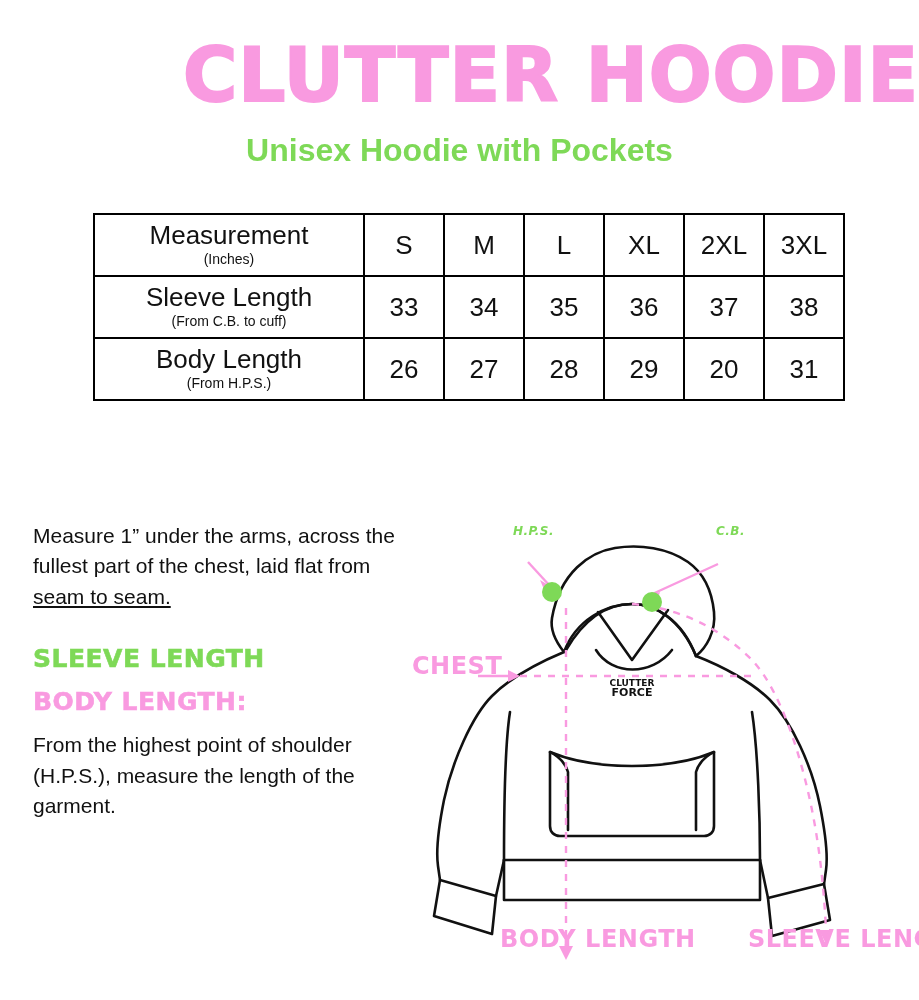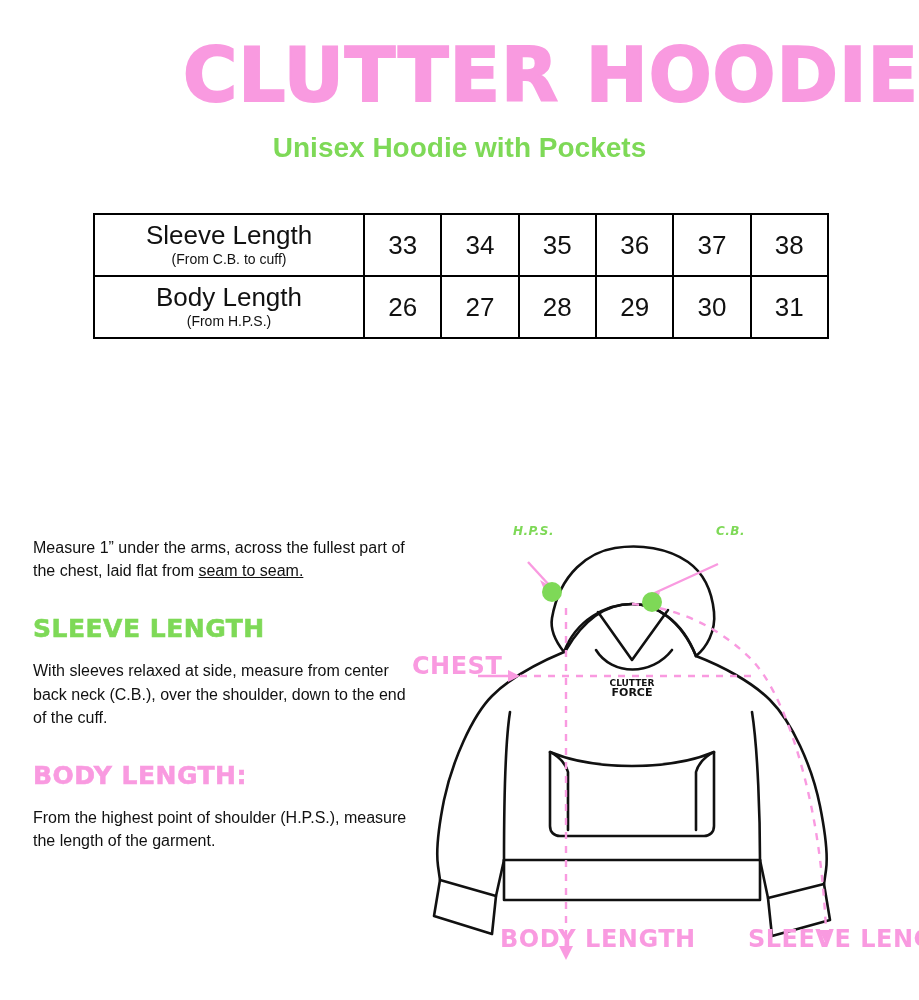--- a/index.html
+++ b/index.html
@@ -24,21 +24,21 @@
     font-size: 74px;
     letter-spacing: 1px;
     color: #f99ae0;
     margin: 38px 0 0 0;
     line-height: 1.0;
     text-transform: uppercase;
     -webkit-text-stroke: 2px #f99ae0;
   }
   .subtitle {
     text-align: center;
-    font-size: 28px;
+    font-size: 32px;
     font-weight: 700;
     color: #7ed957;
     margin: 20px 0 0 0;
   }
 
   
   .table-wrap {
     position: absolute;
     left: 93px;
     top: 213px;
@@ -91,24 +91,24 @@
     font-weight: 700;
     font-size: 25px;
     letter-spacing: 0.5px;
     text-transform: uppercase;
     margin: 0 0 14px 0;
     -webkit-text-stroke: 0.6px currentColor;
   }
   .sec-head.pink { color: #f99ae0; }
   .sec-head.green { color: #7ed957; }
   .sec-body {
-    font-size: 16px;
+    font-size: 21px;
     line-height: 1.45;
     color: #111;
-    margin: 16px 0 32px 0;
+    margin: 1px 0 32px 0;
   }
   .sec-body u { text-decoration: underline; }
 
   
   .illus {
     position: absolute;
     left: 400px;
     top: 500px;
     width: 519px;
     height: 500px;
@@ -127,20 +127,32 @@
 </style>
 </head>
 <body>
 
 <h1 class="title">Clutter Hoodie</h1>
 <div class="subtitle">Unisex Hoodie with Pockets</div>
 
 <div class="table-wrap">
   <table class="size-table">
     <tbody>
+      <tr>
+        <td class="col-label">
+          <span class="lbl-main">Measurement</span>
+          <span class="lbl-sub">(Inches)</span>
+        </td>
+        <td class="col-size size-head">S</td>
+        <td class="col-size size-head">M</td>
+        <td class="col-size size-head">L</td>
+        <td class="col-size size-head">XL</td>
+        <td class="col-size size-head">2XL</td>
+        <td class="col-size size-head">3XL</td>
+      </tr>
 
 
       <tr>
         <td class="col-label">
           <span class="lbl-main">Sleeve Length</span>
           <span class="lbl-sub">(From C.B. to cuff)</span>
         </td>
         <td class="num">33</td>
         <td class="num">34</td>
         <td class="num">35</td>
@@ -151,33 +163,32 @@
 
       <tr>
         <td class="col-label">
           <span class="lbl-main">Body Length</span>
           <span class="lbl-sub">(From H.P.S.)</span>
         </td>
         <td class="num">26</td>
         <td class="num">27</td>
         <td class="num">28</td>
         <td class="num">29</td>
-        <td class="num">30</td>
+        <td class="num">20</td>
         <td class="num">31</td>
       </tr>
     </tbody>
   </table>
 </div>
 
 <div class="instructions">
 
   <p class="sec-body"><span>Measure 1” under the arms, across the fullest part of the chest, laid flat from </span><u>seam to seam.</u></p>
 
   <h2 class="sec-head green">Sleeve Length</h2>
-  <p class="sec-body">With sleeves relaxed at side, measure from center back neck (C.B.), over the shoulder, down to the end of the cuff.</p>
 
   <h2 class="sec-head pink">Body Length:</h2>
   <p class="sec-body">From the highest point of shoulder (H.P.S.), measure the length of the garment.</p>
 
 </div>
 
 <div class="illus">
   <svg width="519" height="500" viewBox="0 0 519 500">
     <g fill="none" stroke="#111111" stroke-width="2.6" stroke-linejoin="round" stroke-linecap="round">
 

